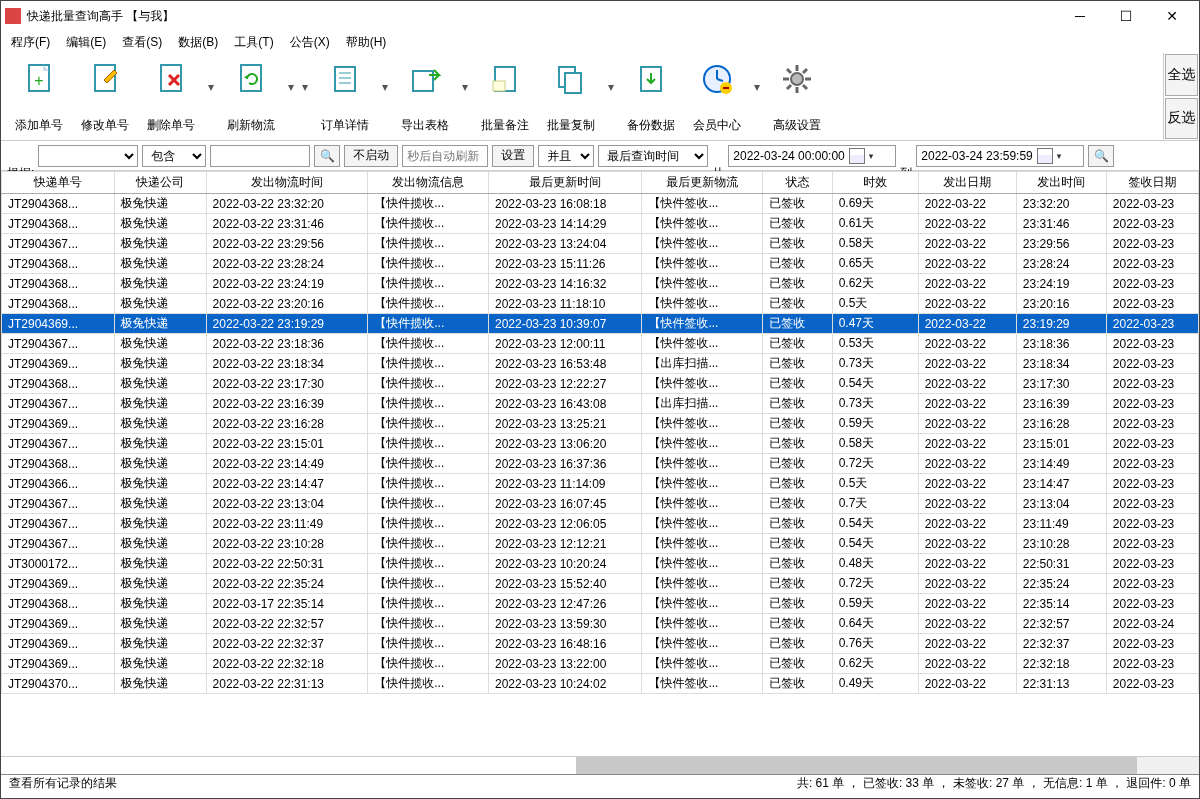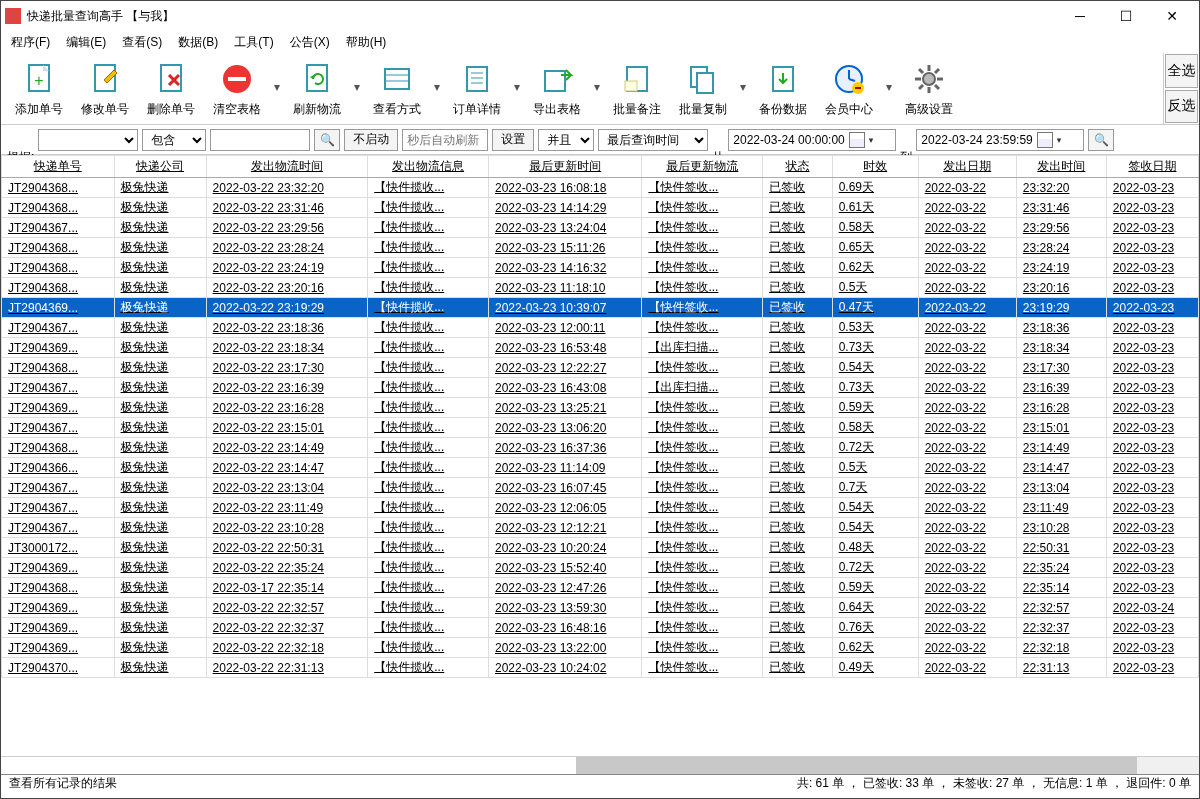--- a/index.html
+++ b/index.html
@@ -11,37 +11,37 @@
 .titlebar .title { flex: 1; font-size: 12px; }
 .titlebar .win-btn { width: 46px; height: 30px; display: flex; align-items: center; justify-content: center; font-size: 14px; cursor: default; }
 
 .menubar { height: 22px; display: flex; align-items: center; padding: 0 4px; gap: 4px; }
 .menubar span { padding: 2px 6px; cursor: default; }
 
 .toolbar-wrap { display: flex; border-bottom: 1px solid #ccc; }
 .toolbar { flex: 1; display: flex; align-items: flex-start; padding: 4px 6px; gap: 2px; }
 .tool-btn { display: flex; flex-direction: column; align-items: center; width: 64px; padding: 2px; cursor: default; }
 .tool-btn .ico { width: 40px; height: 40px; display: flex; align-items: center; justify-content: center; }
-.tool-btn .lbl { font-size: 12px; margin-top: 2px; white-space: nowrap; }
+.tool-btn .lbl { font-size: 12px; margin-top: 18px; white-space: nowrap; }
 .tool-sep-drop { width: 12px; height: 60px; display: flex; align-items: center; justify-content: center; color: #555; cursor: default; }
 
 .side-btns { width: 36px; display: flex; flex-direction: column; border-left: 1px solid #ccc; }
 .side-btns div { flex: 1; display: flex; align-items: center; justify-content: center; border: 1px solid #aaa; margin: 1px; background: #f4f4f4; cursor: default; font-size: 14px; }
 
 .filterbar { height: 30px; display: flex; align-items: center; padding: 2px 6px; gap: 4px; border-bottom: 1px solid #ccc; }
 .filterbar .lbl { white-space: nowrap; margin-top: 36px; }
 .filterbar select, .filterbar input[type=text], .filterbar button, .filterbar .dtp { border: 1px solid #999; height: 22px; font-size: 12px; padding: 0 4px; background: #fff; }
 .filterbar button { background: #f4f4f4; cursor: default; padding: 0 8px; }
 .filterbar .icon-btn { width: 26px; display: flex; align-items: center; justify-content: center; }
 .dtp { display: flex; align-items: center; gap: 4px; width: 168px; }
 .dtp .cal { width:16px; height:16px; border:1px solid #777; background: linear-gradient(#fff 40%, #eef 40%); }
 .dtp .dd { font-size: 9px; color: #333; }
 
 .table-wrap { flex: 1; overflow: auto; position: relative; }
-table { border-collapse: collapse; width: 100%; table-layout: fixed; text-decoration: underline; }
+table { border-collapse: collapse; width: 100%; table-layout: fixed; }
 th, td { border: 1px solid #ddd; text-align: left; padding: 1px 6px; white-space: nowrap; overflow: hidden; font-size: 12px; height: 19px; }
 th { background: #fff; border-bottom: 1px solid #aaa; font-weight: normal; text-align: center; height: 22px; position: sticky; top: 0; }
 tr.sel td { background: #0a64c8; color: #fff; }
 .col0{width:110px}.col1{width:90px}.col2{width:158px}.col3{width:118px}.col4{width:150px}.col5{width:118px}.col6{width:68px}.col7{width:84px}.col8{width:96px}.col9{width:88px}.col10{width:90px}
 
 .hscroll-region { height: 18px; border-top: 1px solid #ccc; display: flex; }
 .hscroll-region .gap { width: 48%; }
 .hscroll-region .track { flex: 1; background: #f0f0f0; position: relative; }
 .hscroll-region .thumb { position: absolute; left: 0; top: 0; bottom: 0; width: 90%; background: #c8c8c8; }
 
@@ -94,51 +94,32 @@
         </div>
         <div class="tool-btn">
           <div class="ico">
             <svg width="36" height="36" viewBox="0 0 36 36">
               <rect x="8" y="4" width="20" height="26" fill="#fff" stroke="#39a" stroke-width="2"></rect>
               <path d="M16 14 L26 24 M26 14 L16 24" stroke="#d22" stroke-width="3"></path>
             </svg>
           </div>
           <div class="lbl">删除单号</div>
         </div>
-        <div class="tool-btn">
-          <div class="ico">
-            <svg width="36" height="36" viewBox="0 0 36 36">
-              <circle cx="18" cy="18" r="14" fill="#e33"></circle>
-              <rect x="9" y="16" width="18" height="4" fill="#fff"></rect>
-            </svg>
-          </div>
-          <div class="lbl">清空表格</div>
-        </div>
         <div class="tool-sep-drop">▾</div>
         <div class="tool-btn">
           <div class="ico">
             <svg width="36" height="36" viewBox="0 0 36 36">
               <rect x="8" y="4" width="20" height="26" fill="#fff" stroke="#39a" stroke-width="2"></rect>
               <path d="M14 18 a5 5 0 1 1 2 4" fill="none" stroke="#2a2" stroke-width="2"></path>
               <path d="M14 18 l-3 -2 l4 -2 z" fill="#2a2"></path>
             </svg>
           </div>
           <div class="lbl">刷新物流</div>
         </div>
         <div class="tool-sep-drop">▾</div>
-        <div class="tool-btn">
-          <div class="ico">
-            <svg width="36" height="36" viewBox="0 0 36 36">
-              <rect x="6" y="8" width="24" height="20" fill="#fff" stroke="#39a" stroke-width="2"></rect>
-              <line x1="6" y1="14" x2="30" y2="14" stroke="#39a"></line>
-              <line x1="6" y1="20" x2="30" y2="20" stroke="#39a"></line>
-            </svg>
-          </div>
-          <div class="lbl">查看方式</div>
-        </div>
         <div class="tool-sep-drop">▾</div>
         <div class="tool-btn">
           <div class="ico">
             <svg width="36" height="36" viewBox="0 0 36 36">
               <rect x="8" y="6" width="20" height="24" fill="#fff" stroke="#39a" stroke-width="2"></rect>
               <line x1="12" y1="12" x2="24" y2="12" stroke="#39a"></line>
               <line x1="12" y1="17" x2="24" y2="17" stroke="#39a"></line>
               <line x1="12" y1="22" x2="24" y2="22" stroke="#39a"></line>
             </svg>
           </div>

